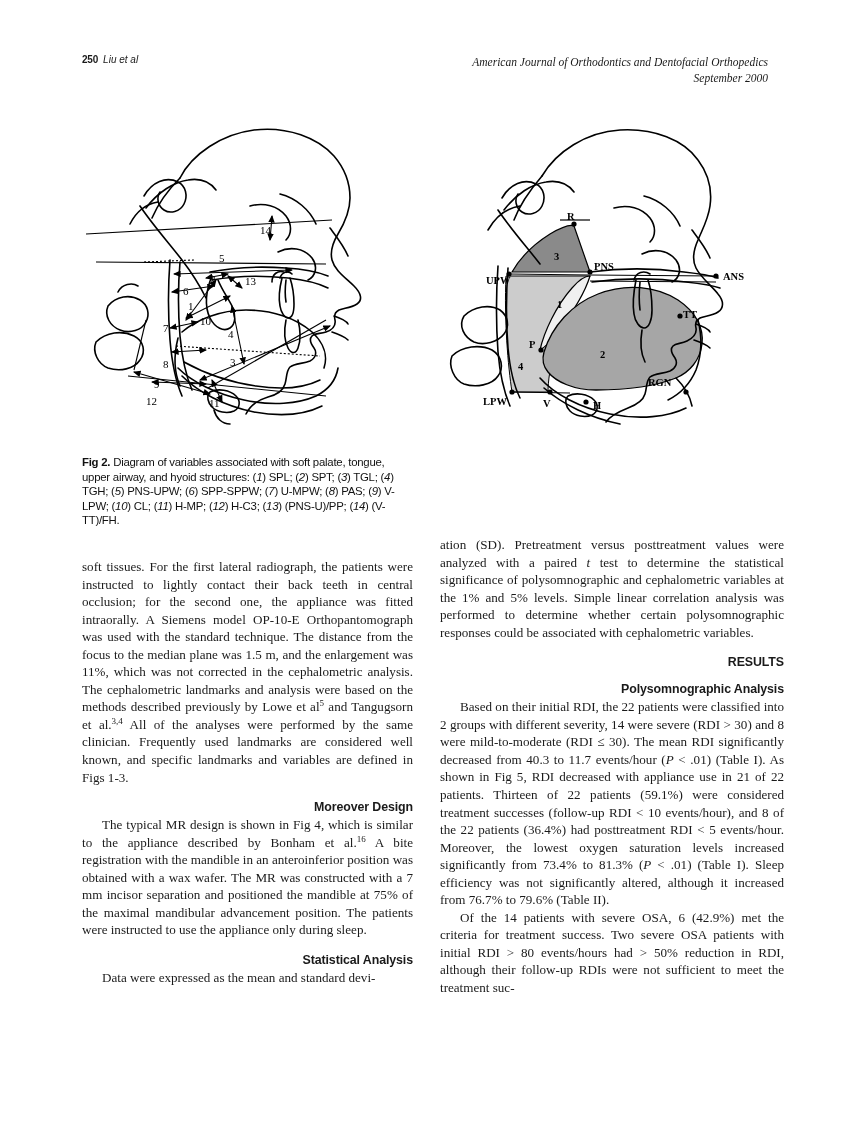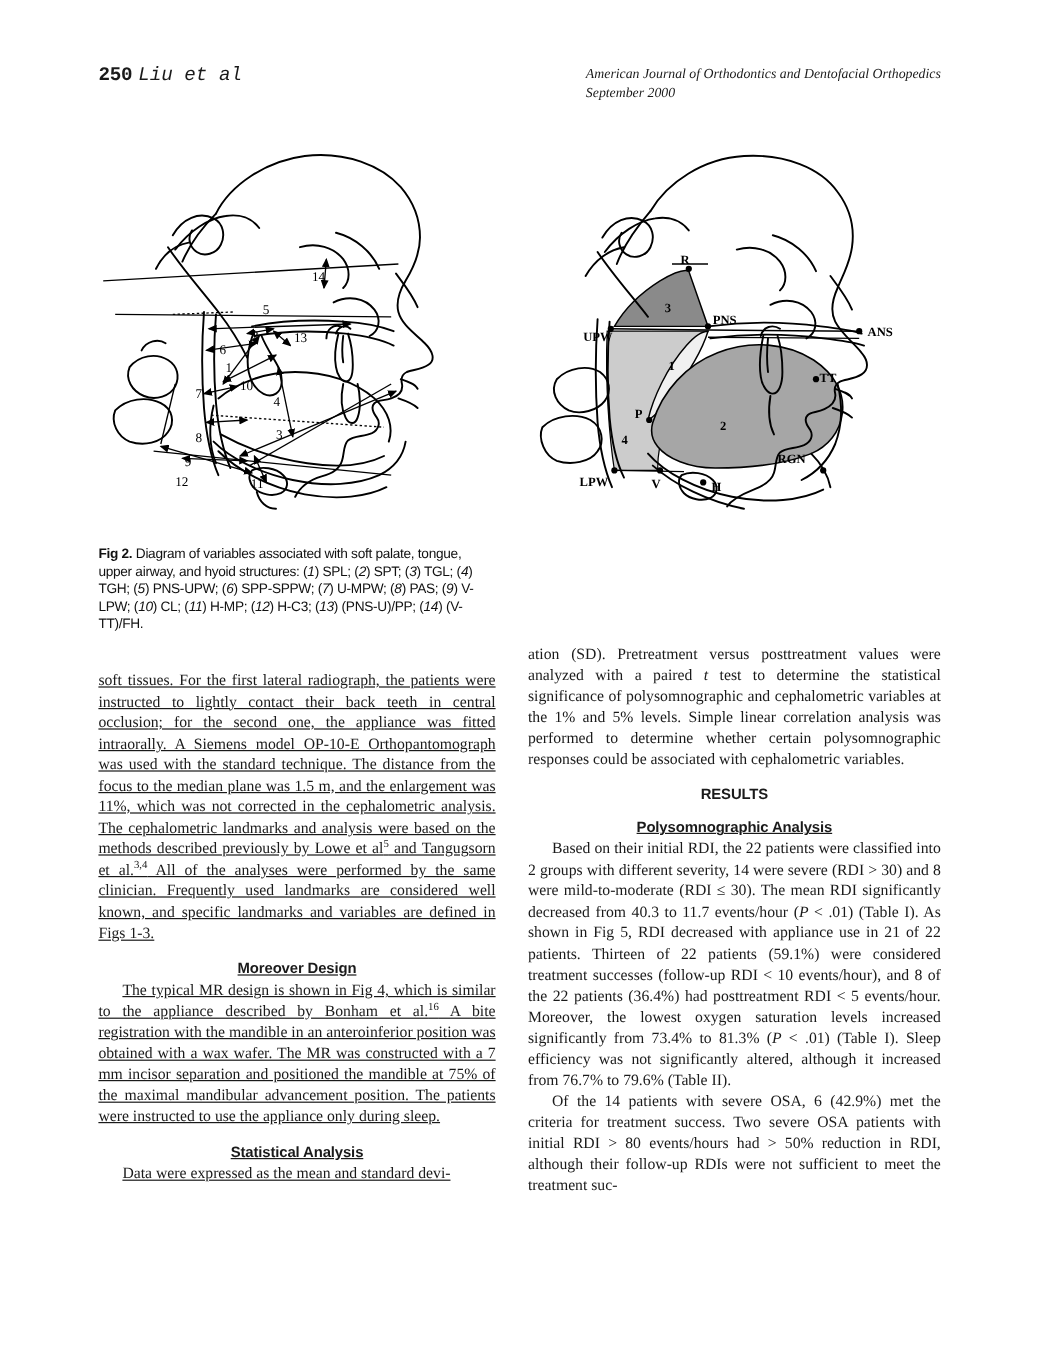--- a/index.html
+++ b/index.html
@@ -27,34 +27,35 @@
   .runhead {
     position: absolute;
     left: 82px;
     top: 54px;
     width: 702px;
     height: 40px;
   }
   .runhead-left {
     position: absolute;
     left: 0; top: 0;
-    font-size: 16px;
+    font-size: 10px;
     font-style: italic;
-    font-family: Liberation Mono, monospace;
+    font-family: Liberation Sans, sans-serif;
     white-space: nowrap;
   }
   .runhead-left .pageno {
     font-weight: bold;
     font-style: normal;
     letter-spacing: -0.2px;
     margin-right: 5px;
   }
   .runhead-right {
     position: absolute;
-    right: 0; top: 0;
+    right: 16px; top: 0;
+    text-align: right;
     font-size: 11.5px;
     font-style: italic;
     line-height: 16px;
     white-space: nowrap;
   }
 
   
   .figwrap {
     position: absolute;
     top: 120px;
@@ -82,39 +83,39 @@
 
   
   .col {
     position: absolute;
     font-size: 13.1px;
     line-height: 17.55px;
     text-align: justify;
     text-justify: inter-word;
     hyphens: none;
   }
-  #col-left  { left: 82px;  top: 558px; width: 331px; text-decoration: underline; }
+  #col-left  { left: 82px;  top: 558px; width: 331px; }
   #col-right { left: 440px; top: 536px; width: 344px; }
 
   .col p {
     margin: 0;
     text-indent: 20px;
   }
   .col p.noindent { text-indent: 0; }
   .col h3 {
     margin: 12px 0 1px 0;
     font-family: "Liberation Sans", sans-serif;
     font-size: 12.4px;
     font-weight: bold;
     line-height: 16px;
-    text-align: center;
+    text-align: right;
     letter-spacing: -0.1px;
   }
   .col h3.tight { margin-top: 13px; }
-  .col h3.sub { margin-top: 11px; text-decoration: underline; }
+  .col h3.sub { margin-top: 11px; }
   .col i { font-style: italic; }
   .col sup {
     font-size: 9px;
     vertical-align: super;
     line-height: 0;
   }
 
   
   text.fignum {
     font-family: "Liberation Serif", serif;

